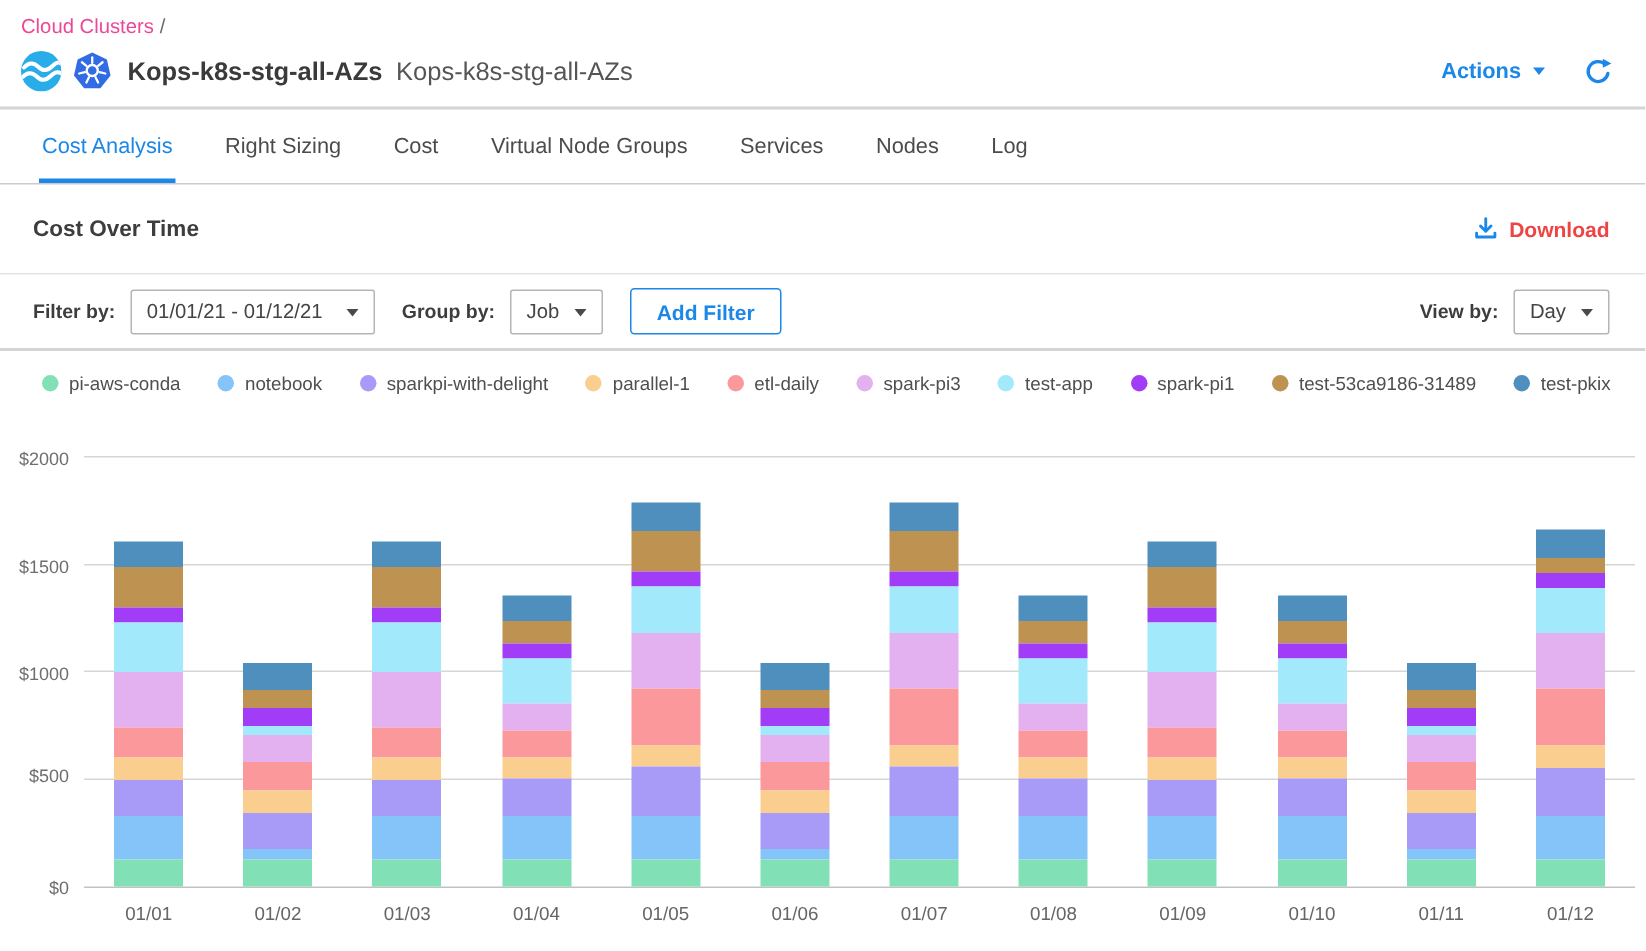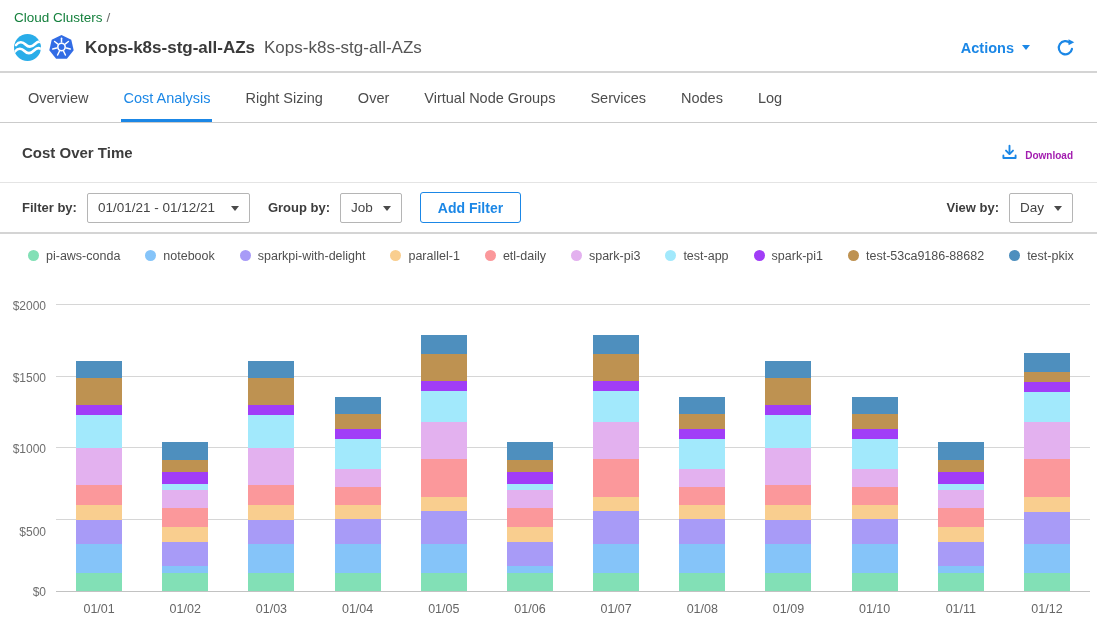--- a/index.html
+++ b/index.html
@@ -2,21 +2,21 @@
 <html><head>
 <meta charset="utf-8">
 <style>
   * { margin:0; padding:0; box-sizing:border-box; }
   html,body { width:1097px; height:634px; background:#fff; overflow:hidden;
     font-family:"Liberation Sans", sans-serif; color:#3c3c3c; }
 
   
   .topbar { padding:10px 22px 0 14px; }
   .breadcrumb { font-size:13.5px; }
-  .breadcrumb .crumb-link { color:#15803d; cursor:pointer; text-decoration:none; }
+  .breadcrumb .crumb-link { color:#ec4899; cursor:pointer; text-decoration:none; }
   .breadcrumb .crumb-sep { color:#6b6b6b; margin-left:4px; }
 
   .header-row { display:flex; align-items:center; margin-top:9px; padding-bottom:10px; }
   .logo { width:27px; height:27px; margin-right:7px; flex:0 0 auto; }
   .title { font-size:17px; font-weight:bold; color:#3a3a3a; margin-left:3px; }
   .subtitle { font-size:17px; color:#555; margin-left:9px; font-weight:400; }
   .header-right { margin-left:auto; display:flex; align-items:center; gap:26px; }
   .actions-btn { display:flex; align-items:center; gap:8px; color:#1B87E6;
     font-weight:bold; font-size:14.5px; cursor:pointer; }
   .caret { width:0; height:0; border-left:4.5px solid transparent;
@@ -27,22 +27,22 @@
 
   
   .tabbar { display:flex; gap:31px; padding:0 0 0 26px; border-bottom:1px solid #cbcbcb; margin-top:1px; }
   .tab { font-size:14.5px; color:#4c4c4c; padding:16px 2px 13px 2px; cursor:pointer;
     border-bottom:3px solid transparent; white-space:nowrap; }
   .tab.active { color:#1B87E6; border-bottom-color:#1B87E6; }
 
   
   .section-row { display:flex; align-items:center; padding:0 24px 0 22px; height:59px; }
   .section-title { font-size:15px; font-weight:bold; color:#3d3d3d; }
-  .download { margin-left:auto; display:flex; align-items:flex-end; gap:7px; color:#a21caf;
-    font-weight:bold; font-size:10px; cursor:pointer; }
+  .download { margin-left:auto; display:flex; align-items:flex-end; gap:7px; color:#ef4444;
+    font-weight:bold; font-size:14px; cursor:pointer; }
 
   
   .filter-row { display:flex; align-items:center; padding:0 24px 0 22px; height:49px; gap:10px; }
   .flabel { font-size:13px; font-weight:bold; color:#3d3d3d; white-space:nowrap; }
   .select { display:inline-flex; align-items:center; justify-content:space-between;
     border:1px solid #b5b5b5; border-radius:2px; height:30px; padding:0 10px;
     font-size:13.5px; color:#444; background:#fff; cursor:pointer; gap:10px; white-space:nowrap; }
   .select .caret { margin-top:1px; }
   .btn-outline { border:1px solid #1B87E6; color:#1B87E6; background:#fff; font-weight:bold;
     font-size:14px; border-radius:3px; height:31px; padding:0 17px; cursor:pointer; margin-left:8px;
@@ -113,24 +113,23 @@
         <path d="M16.8 11.5 a7 7 0 1 1 -2-6.3" fill="none" stroke="#1B87E6" stroke-width="2.3" stroke-linecap="round"></path>
         <polygon points="13.2,1.2 19.2,4.6 13.2,7.6" fill="#1B87E6"></polygon>
       </svg>
     </div>
   </div>
 </div>
 
 <div class="hr-strong"></div>
 
 <div class="tabbar">
-    <div class="tab">Overview</div>
     <div class="tab active">Cost Analysis</div>
     <div class="tab">Right Sizing</div>
-    <div class="tab">Over</div>
+    <div class="tab">Cost</div>
     <div class="tab">Virtual Node Groups</div>
     <div class="tab">Services</div>
     <div class="tab">Nodes</div>
     <div class="tab">Log</div>
   </div>
 
 <div class="section-row">
   <span class="section-title">Cost Over Time</span>
   <div class="download">
     <svg width="17" height="17" viewBox="0 0 17 17">
@@ -196,32 +195,32 @@
     <div class="legend-item">
       <span class="legend-dot" style="background: rgb(162, 233, 252);"></span>
       <span>test-app</span>
     </div>
     <div class="legend-item">
       <span class="legend-dot" style="background: rgb(161, 61, 247);"></span>
       <span>spark-pi1</span>
     </div>
     <div class="legend-item">
       <span class="legend-dot" style="background: rgb(190, 146, 81);"></span>
-      <span>test-53ca9186-88682</span>
+      <span>test-53ca9186-31489</span>
     </div>
     <div class="legend-item">
       <span class="legend-dot" style="background: rgb(78, 143, 190);"></span>
       <span>test-pkix</span>
     </div>
   </div>
 
 <div class="chart">
   <div class="y-axis">
       <div class="y-tick" style="top: 295px;">$0</div>
-      <div class="y-tick" style="top: 235px;">$500</div>
+      <div class="y-tick" style="top: 220px;">$500</div>
       <div class="y-tick" style="top: 152px;">$1000</div>
       <div class="y-tick" style="top: 80.5px;">$1500</div>
       <div class="y-tick" style="top: 9px;">$2000</div>
     </div>
   <div class="plot">
       <div class="gridline" style="bottom: 71.5px;"></div>
       <div class="gridline" style="bottom: 143px;"></div>
       <div class="gridline" style="bottom: 214.5px;"></div>
       <div class="gridline" style="bottom: 286px;"></div>
       <div class="slot">

